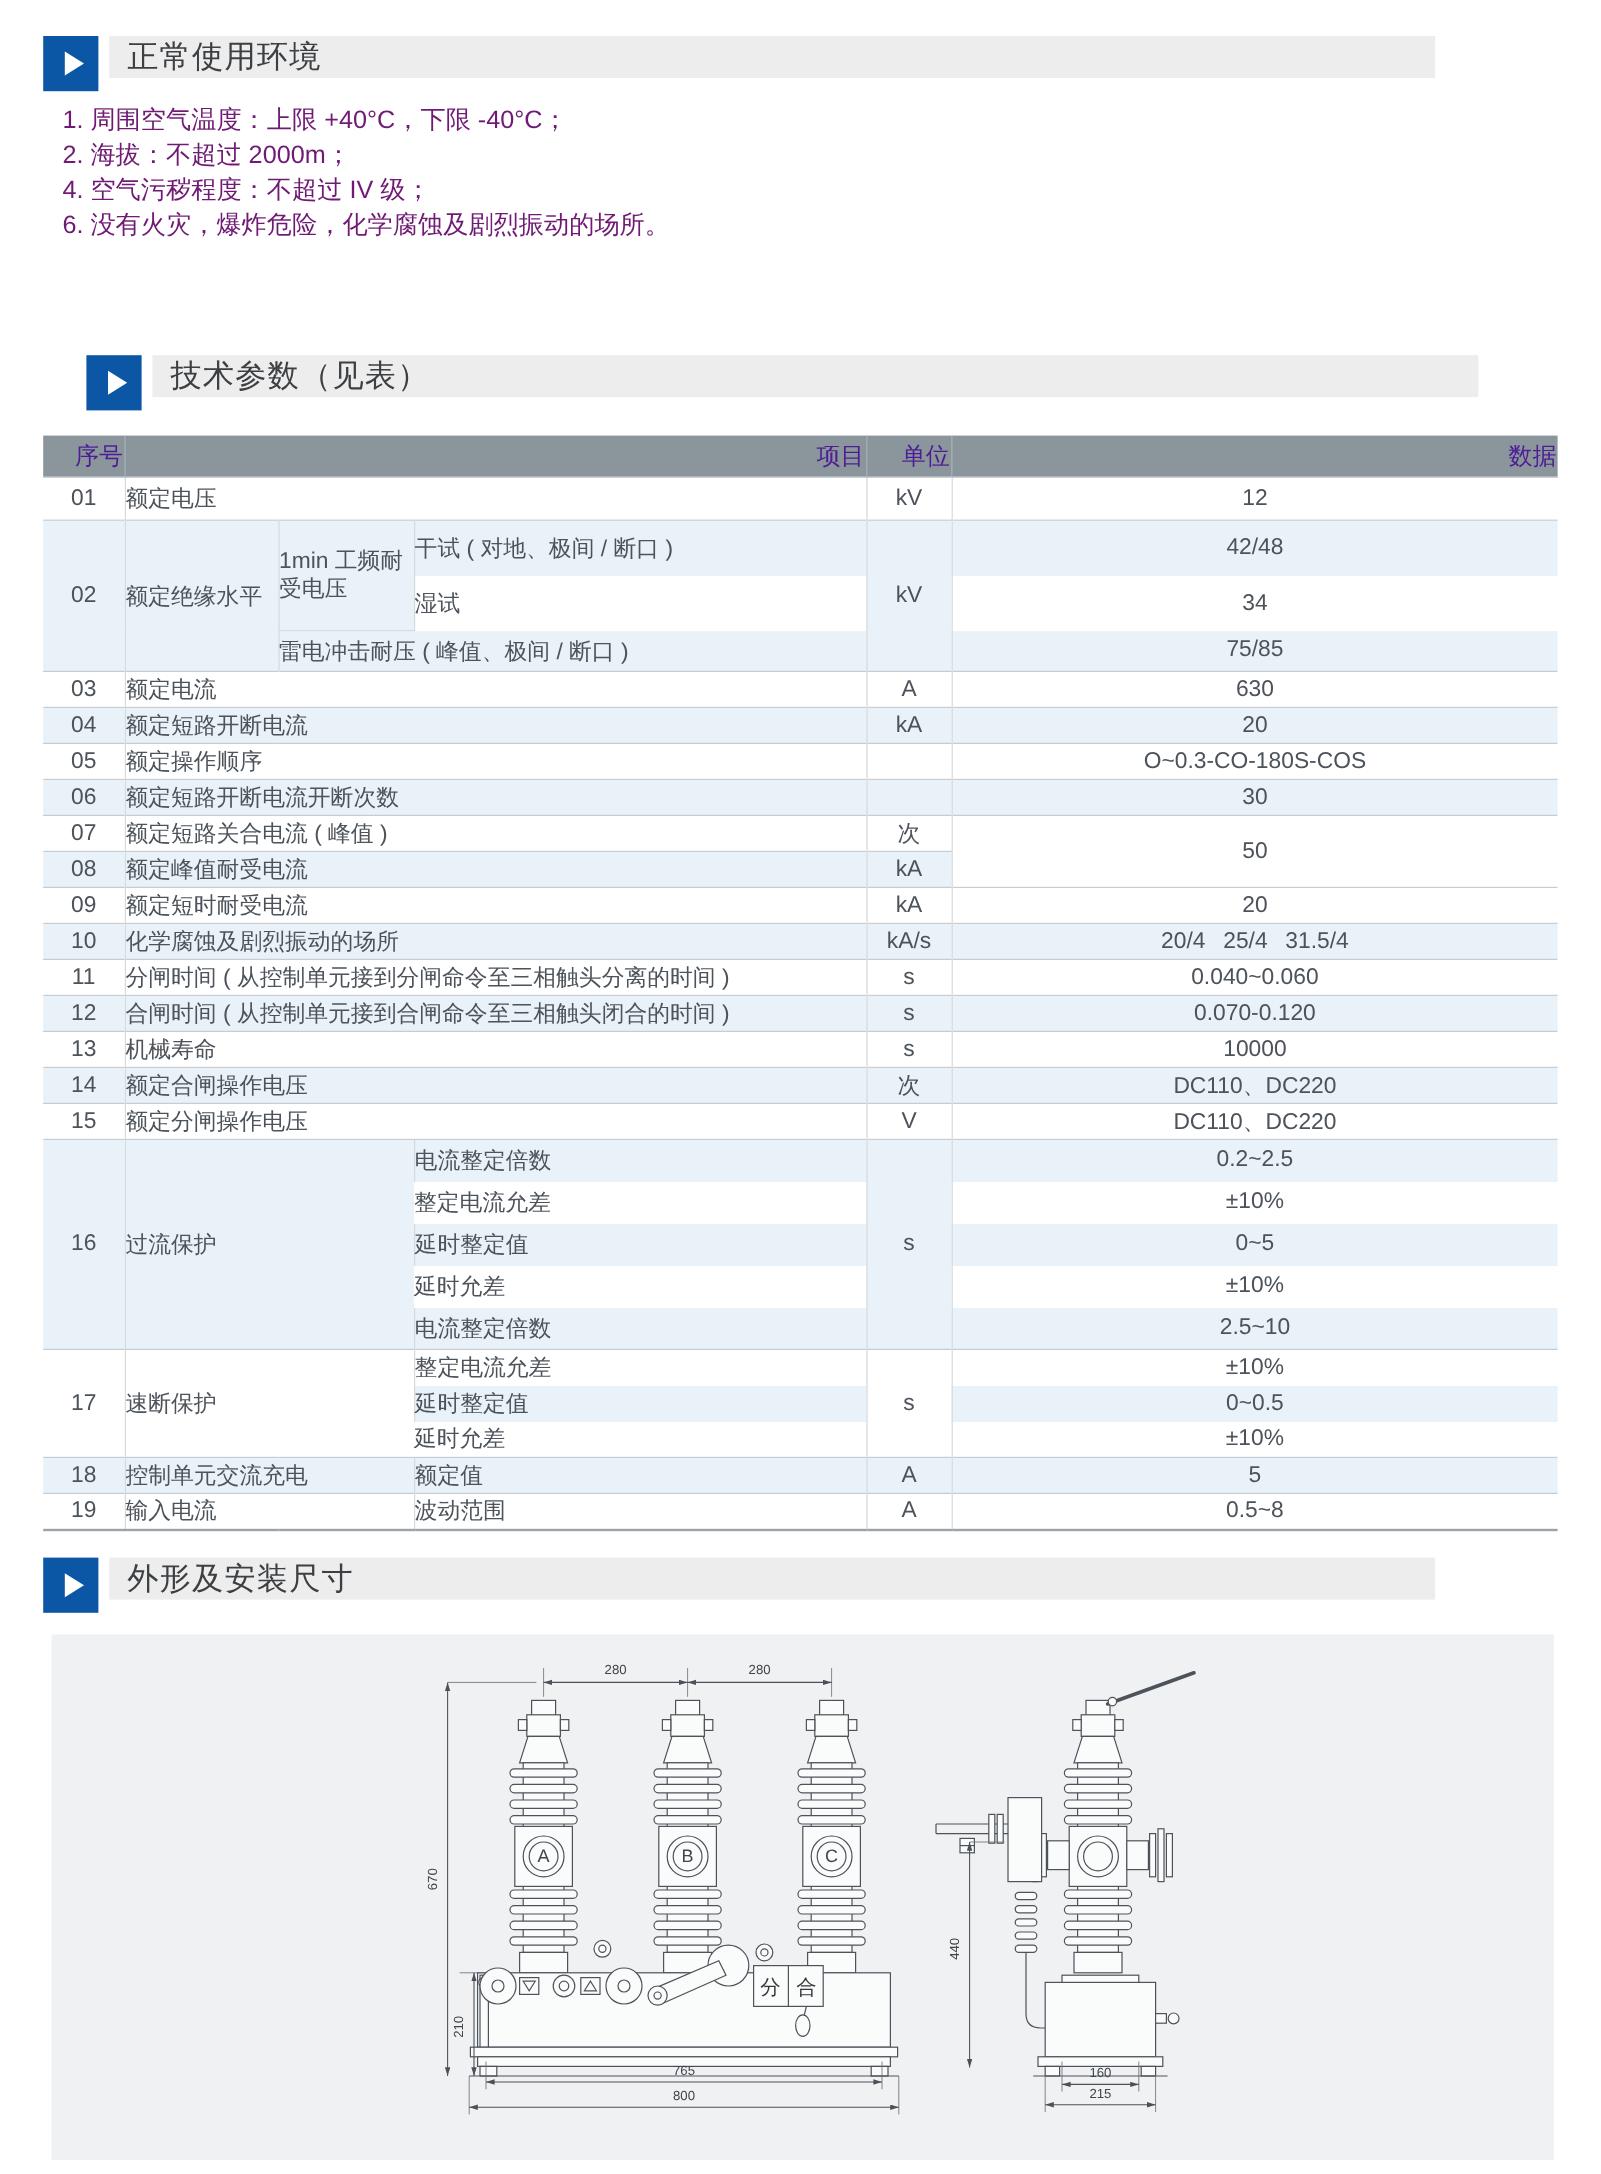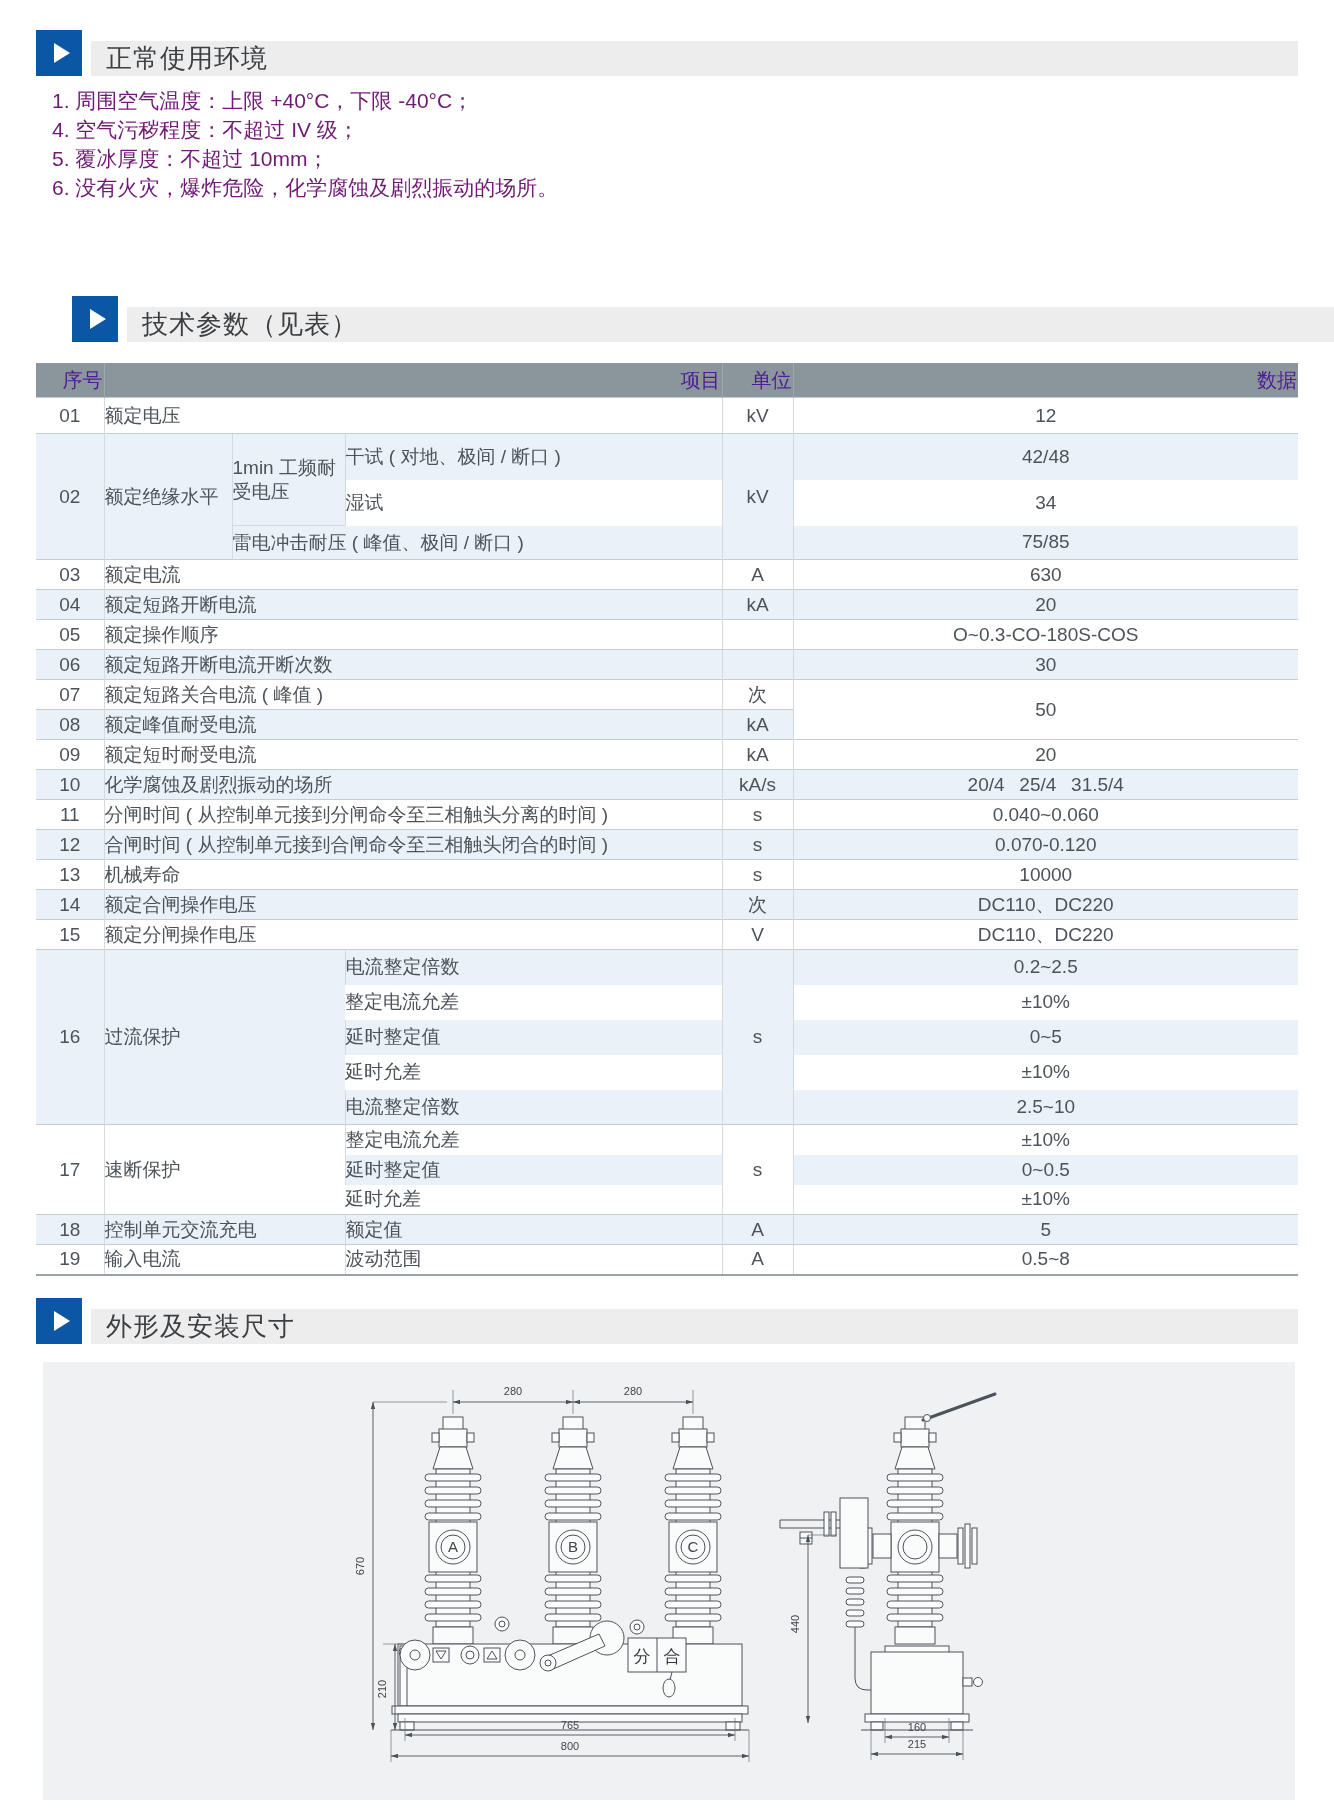--- a/index.html
+++ b/index.html
@@ -2,21 +2,21 @@
 <html><head>
 <meta charset="utf-8">
 <style>
   html,body{margin:0;padding:0;}
   body{
     width:1334px;height:1812px;position:relative;background:#ffffff;
     font-family:"Liberation Sans","DejaVu Sans",sans-serif;color:#45484b;
     overflow:hidden;
   }
   
-  .sec{position:absolute;left:36px;width:1262px;height:46px;display:flex;align-items:flex-end;}
+  .sec{position:absolute;left:36px;width:1160px;height:46px;display:flex;align-items:flex-start;}
   .sec .sq{width:46px;height:46px;background:#0b57a6;display:flex;align-items:center;justify-content:center;flex:0 0 46px;}
   .sec .tri{width:0;height:0;border-left:16px solid #ffffff;border-top:10px solid transparent;border-bottom:10px solid transparent;margin-left:5px;}
   .sec .bar{flex:1;background:#ededee;margin-left:9px;display:flex;align-items:center;padding-left:15px;font-size:26px;color:#3d4043;letter-spacing:1px;}
   
   .envlist{position:absolute;left:52px;top:86px;width:1100px;list-style:none;margin:0;padding:0;
     font-size:21px;line-height:29px;color:#701a75;}
   
   table.params{position:absolute;left:36px;top:363px;width:1262px;border-collapse:collapse;table-layout:fixed;
     font-size:19px;color:#4d535a;}
   table.params th{background:#8b959c;color:#4c1d95;font-weight:normal;font-size:20px;height:32px;text-align:right;}
@@ -50,22 +50,22 @@
 
 <div class="sec" style="top:30px;">
   <div class="sq">
       <div class="tri"></div>
     </div>
   <div class="bar">正常使用环境</div>
 </div>
 
 <ul class="envlist">
   <li>1. 周围空气温度：上限 +40°C，下限 -40°C；</li>
+  <li>2. 海拔：不超过 2000m；</li>
   <li>4. 空气污秽程度：不超过 IV 级；</li>
-  <li>5. 覆冰厚度：不超过 10mm；</li>
   <li>6. 没有火灾，爆炸危险，化学腐蚀及剧烈振动的场所。</li>
 </ul>
 
 <div class="sec" style="top:296px;margin-left:36px;">
   <div class="sq">
       <div class="tri"></div>
     </div>
   <div class="bar">技术参数（见表）</div>
 </div>
 

